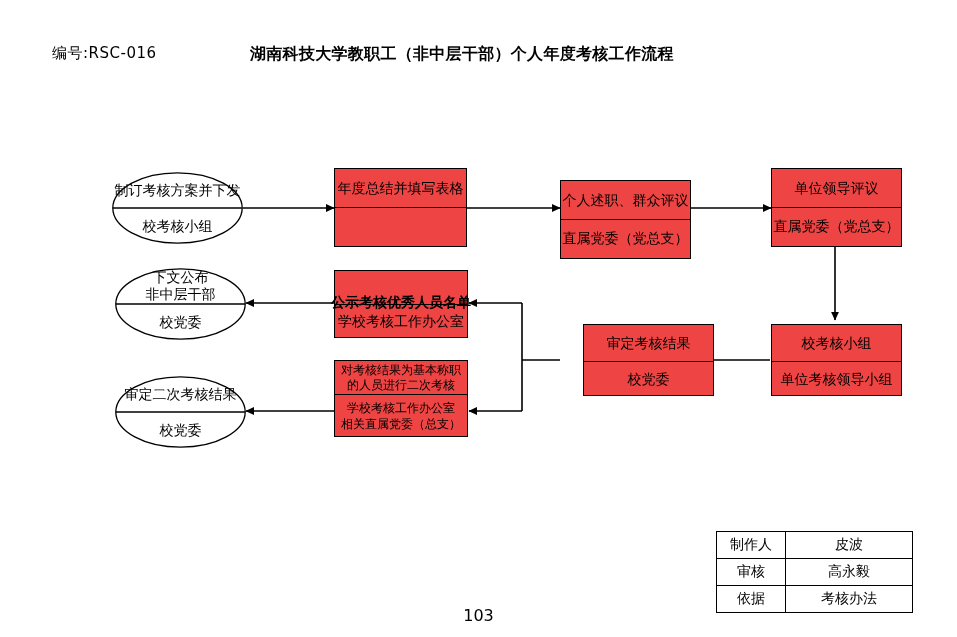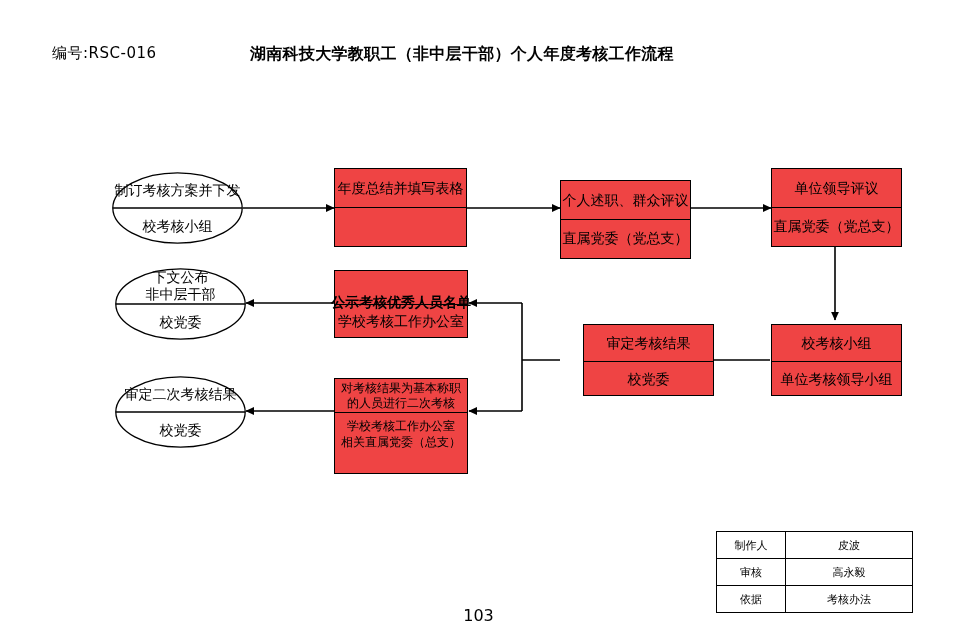--- a/index.html
+++ b/index.html
@@ -92,21 +92,21 @@
     height: 637px;
     pointer-events: none;
   }
 
   
   #sig-table {
     position: absolute;
     left: 716px;
     top: 531px;
     border-collapse: collapse;
-    font-size: 11px;
+    font-size: 14px;
   }
   #sig-table td {
     border: 1.3px solid #000;
     text-align: center;
     height: 26px;
     padding: 0 4px;
     white-space: nowrap;
   }
   #sig-table td.label { width: 60px; }
   #sig-table td.value { width: 118px; }
@@ -238,21 +238,21 @@
     </svg>
     <div class="cell" style="top:0; height:36px;">
       <span>下文公布</span>
       <span>非中层干部</span>
     </div>
     <div class="cell" style="top:36px; height:36px;">
       <span>校党委</span>
     </div>
   </div>
 
-  <div class="node box" style="left:334px; top:378px; width:134px; height:96px;">
+  <div class="node box" style="left:334px; top:360px; width:134px; height:77px;">
     <div class="divider" style="top:33px;"></div>
     <div class="cell" style="top:0; height:33px; font-size:12px; line-height:15px;">
       <span>对考核结果为基本称职</span>
       <span>的人员进行二次考核</span>
     </div>
     <div class="cell" style="top:33px; height:44px; font-size:12px; line-height:16px;">
       <span>学校考核工作办公室</span>
       <span>相关直属党委（总支）</span>
     </div>
   </div>

